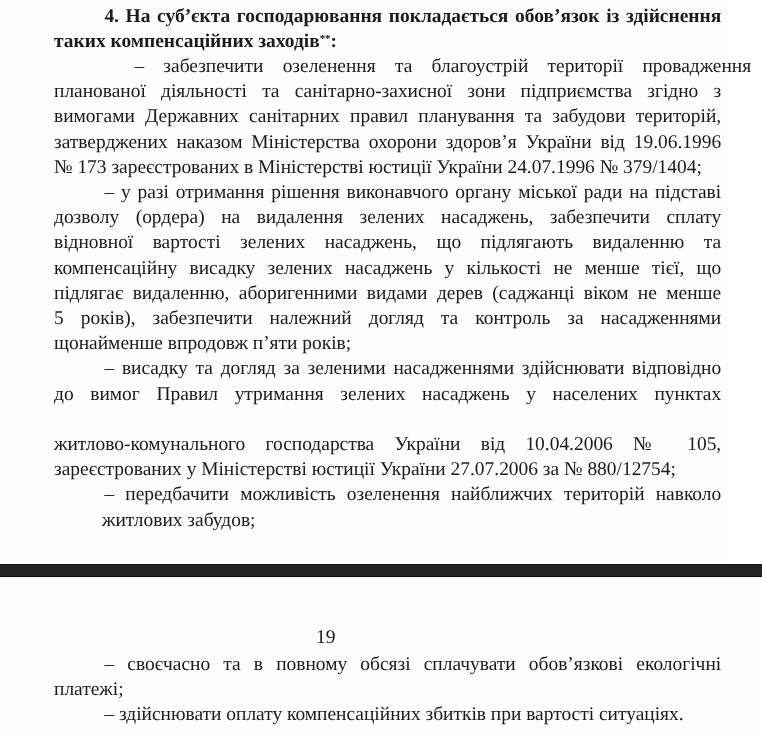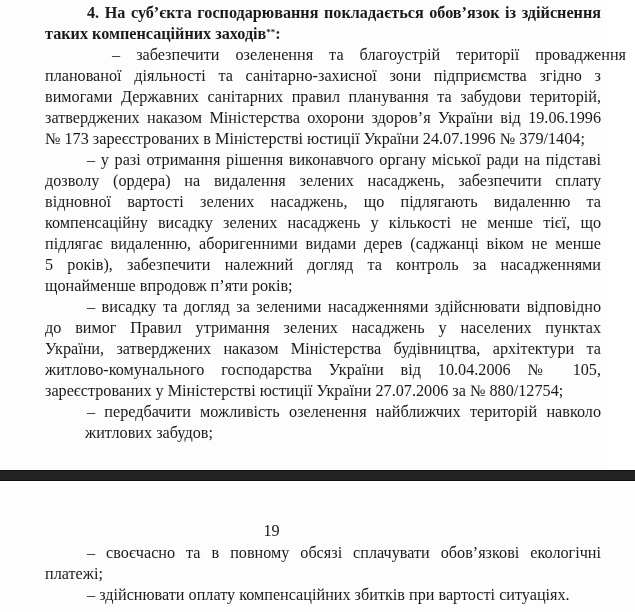--- a/index.html
+++ b/index.html
@@ -55,21 +55,20 @@
   <div class="line justify indent" style="top:150px;">– у разі отримання рішення виконавчого органу міської ради на підставі</div>
   <div class="line justify" style="top:171px;">дозволу (ордера) на видалення зелених насаджень, забезпечити сплату</div>
   <div class="line justify" style="top:213px;">компенсаційну висадку зелених насаджень у кількості не менше тієї, що</div>
   <div class="line justify" style="top:192px;">відновної вартості зелених насаджень, що підлягають видаленню та</div>
   <div class="line justify" style="top:234px;">підлягає видаленню, аборигенними видами дерев (саджанці віком не менше</div>
   <div class="line justify" style="top:255px;">5 років), забезпечити належний догляд та контроль за насадженнями</div>
   <div class="line" style="top:276px;">щонайменше впродовж п’яти років;</div>
 
   <div class="line justify indent" style="top:297px;">– висадку та догляд за зеленими насадженнями здійснювати відповідно</div>
   <div class="line justify" style="top:318px;">до вимог Правил утримання зелених насаджень у населених пунктах</div>
-  <div class="line justify" style="top:339px;">України, затверджених наказом Міністерства будівництва, архітектури та</div>
   <div class="line justify" style="top:360px;">житлово-комунального господарства України від 10.04.2006 № 105,</div>
   <div class="line" style="top:381px;">зареєстрованих у Міністерстві юстиції України 27.07.2006 за № 880/12754;</div>
 
   <div class="line justify indent" style="top:402px;">– передбачити можливість озеленення найближчих територій навколо</div>
   <div class="line" style="top:423px;margin-left:40px;">житлових забудов;</div>
 </div>
 
 <div class="separator"></div>
 
 <div class="page-bottom"></div>

